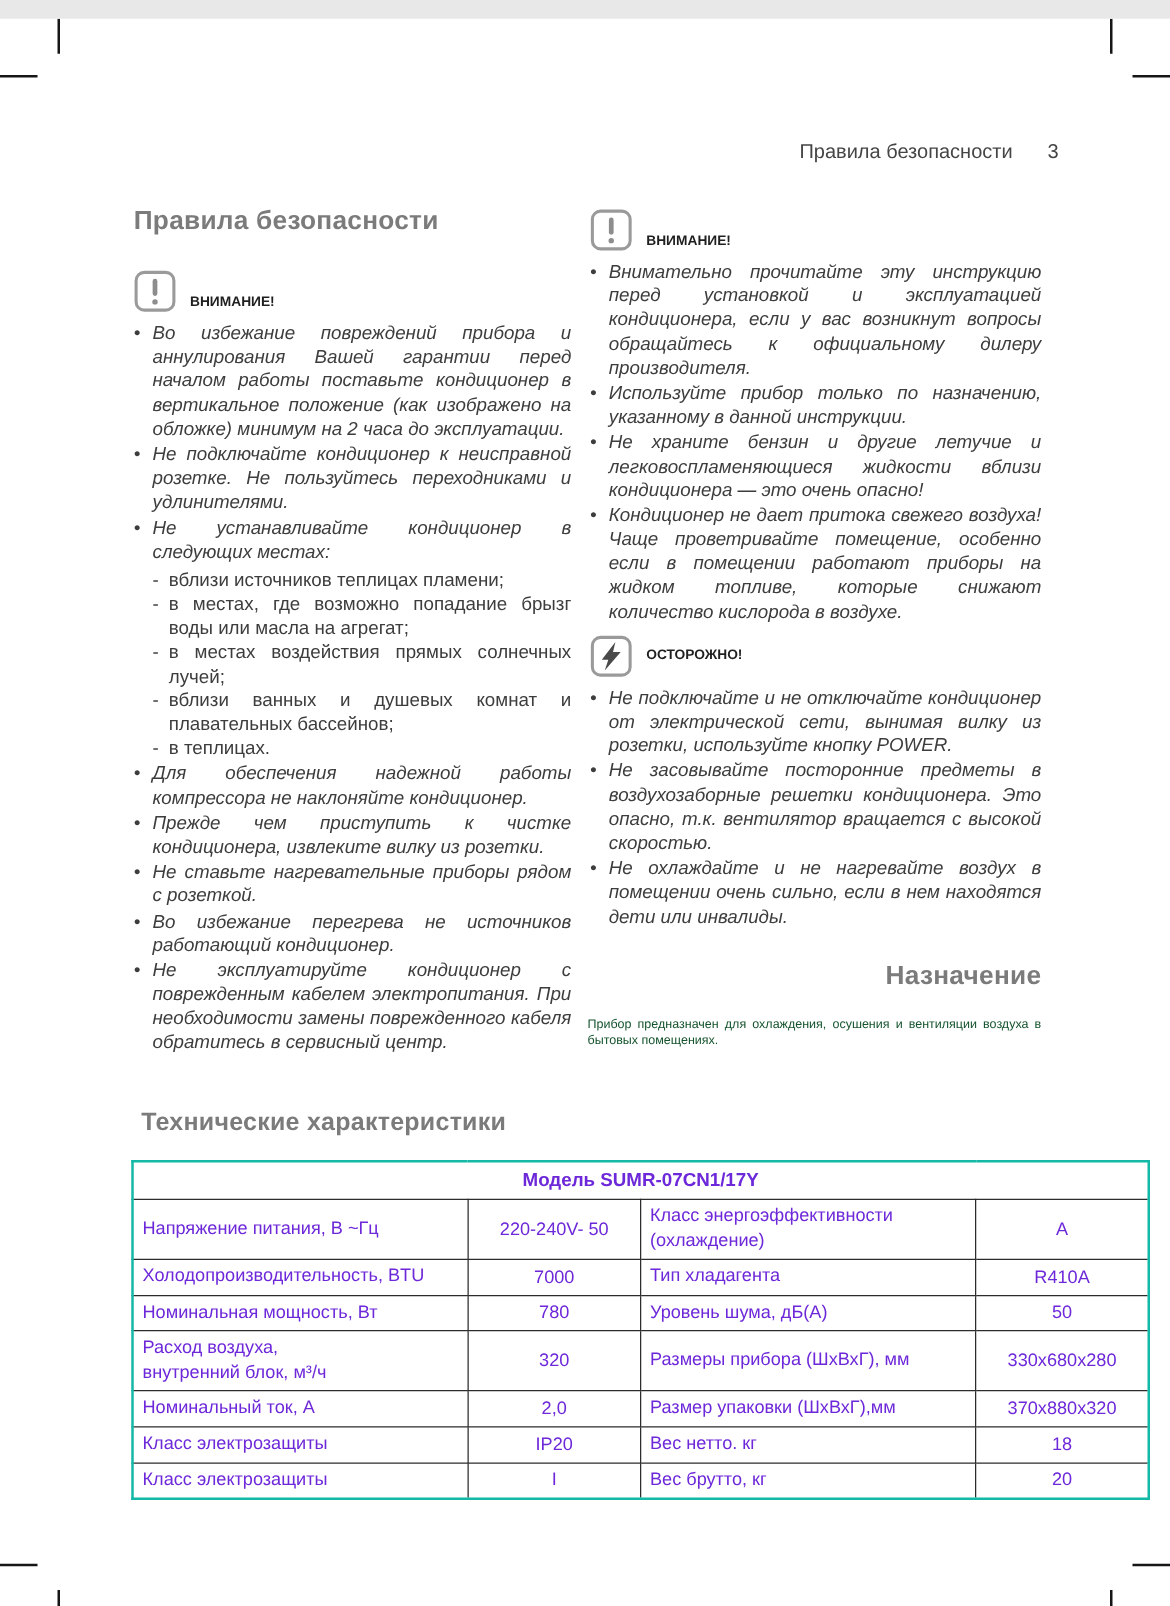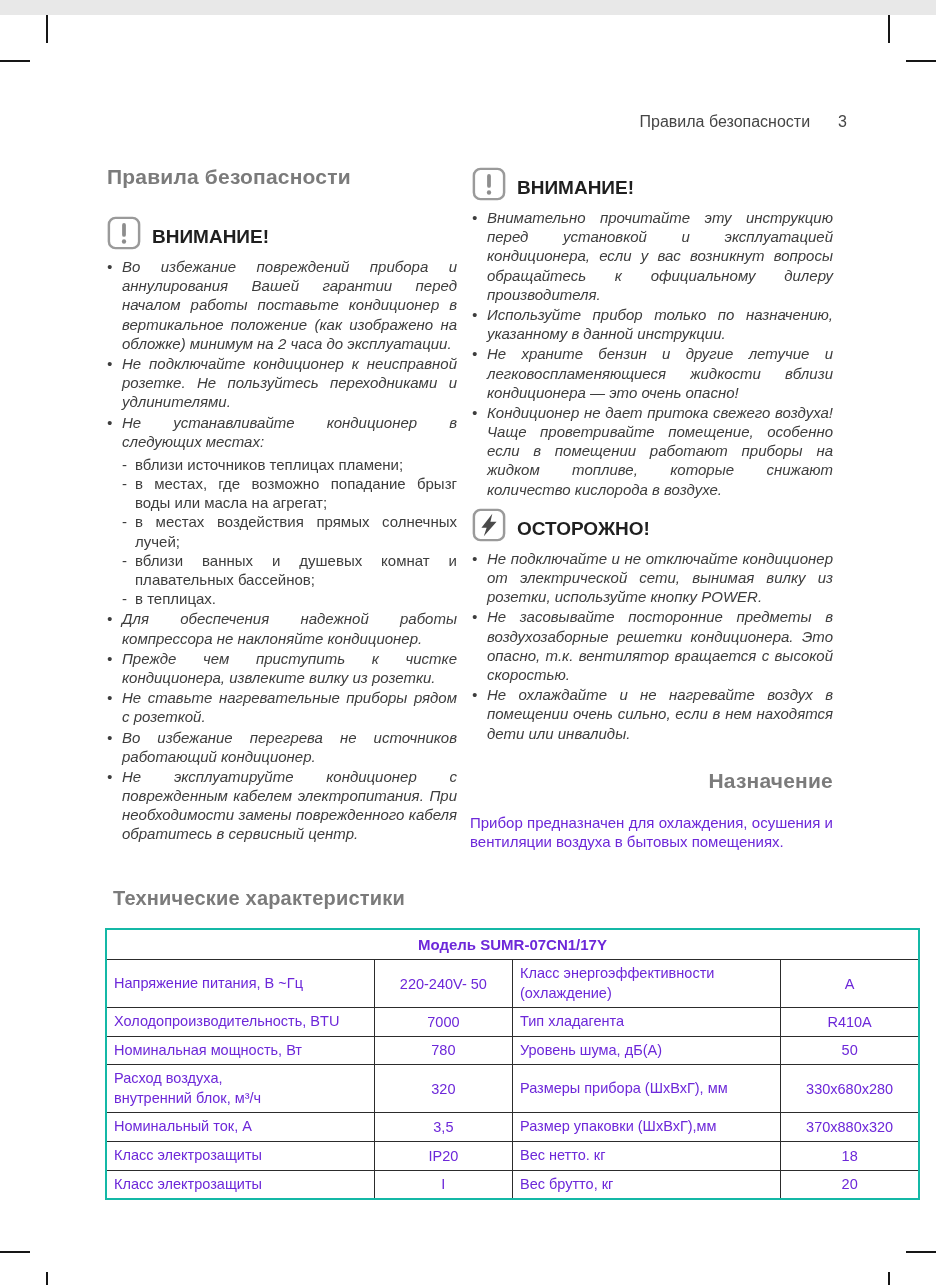--- a/index.html
+++ b/index.html
@@ -42,21 +42,21 @@
     font-size: 21px; font-weight: bold; color: #7b7b7b;
     margin: 0 0 27px 2px; letter-spacing: 0.2px;
   }
   .sub-title {
     font-size: 21px; font-weight: bold; color: #7b7b7b;
     margin: 26px 0 20px 0; letter-spacing: 0.2px; text-align: right;
   }
 
   .warn-head { display: flex; align-items: flex-end; gap: 11px; margin: 0 0 7px 2px; }
   .warn-head .icon-box { width: 34px; height: 34px; flex: 0 0 auto; }
-  .warn-label { font-size: 19px; font-weight: bold; color: #1f1f1f; padding-bottom: 2px; }
+  .warn-label { font-size: 11px; font-weight: bold; color: #1f1f1f; padding-bottom: 2px; }
 
   ul.bullets { list-style: none; margin: 0 0 4px 0; padding: 0; font-style: italic; }
   ul.bullets > li {
     position: relative;
     padding-left: 17px;
     font-size: 15px; line-height: 1.28;
     text-align: justify;
     margin-bottom: 1px;
     color: #3d3d3d;
   }
@@ -71,24 +71,24 @@
     margin-left: 17px; padding-left: 13px;
     font-size: 15px; line-height: 1.28;
     text-align: justify;
     color: #3d3d3d;
   }
   ul.dashes > li::before {
     content: "-";
     position: absolute; left: 0; top: 0;
     color: #3d3d3d;
   }
-  .caution-block { margin-top: 9px; }
+  .caution-block { margin-top: 9px; align-items: center; }
   .body-par {
-    font-size: 15px; line-height: 1.3; text-align: justify;
-    margin: 0; color: #6d28d9;
+    font-size: 10px; line-height: 1.3; text-align: justify;
+    margin: 0; color: #14532d;
   }
 
   
   .specs { position: absolute; left: 105px; top: 872px; width: 815px; }
   .specs-title {
     font-size: 20px; font-weight: bold; color: #7b7b7b;
     margin: 0 0 18px 8px; letter-spacing: 0.2px;
   }
   table.spec-table {
     width: 100%;
@@ -239,21 +239,21 @@
         </tr>
         <tr>
           <td class="cell-param">Расход воздуха,
 внутренний блок, м³/ч</td>
           <td class="cell-value">320</td>
           <td class="cell-param">Размеры прибора (ШхВхГ), мм</td>
           <td class="cell-value">330x680x280</td>
         </tr>
         <tr>
           <td class="cell-param">Номинальный ток, А</td>
-          <td class="cell-value">3,5</td>
+          <td class="cell-value">2,0</td>
           <td class="cell-param">Размер упаковки (ШхВхГ),мм</td>
           <td class="cell-value">370x880x320</td>
         </tr>
         <tr>
           <td class="cell-param">Класс электрозащиты</td>
           <td class="cell-value">IP20</td>
           <td class="cell-param">Вес нетто. кг</td>
           <td class="cell-value">18</td>
         </tr>
         <tr>

